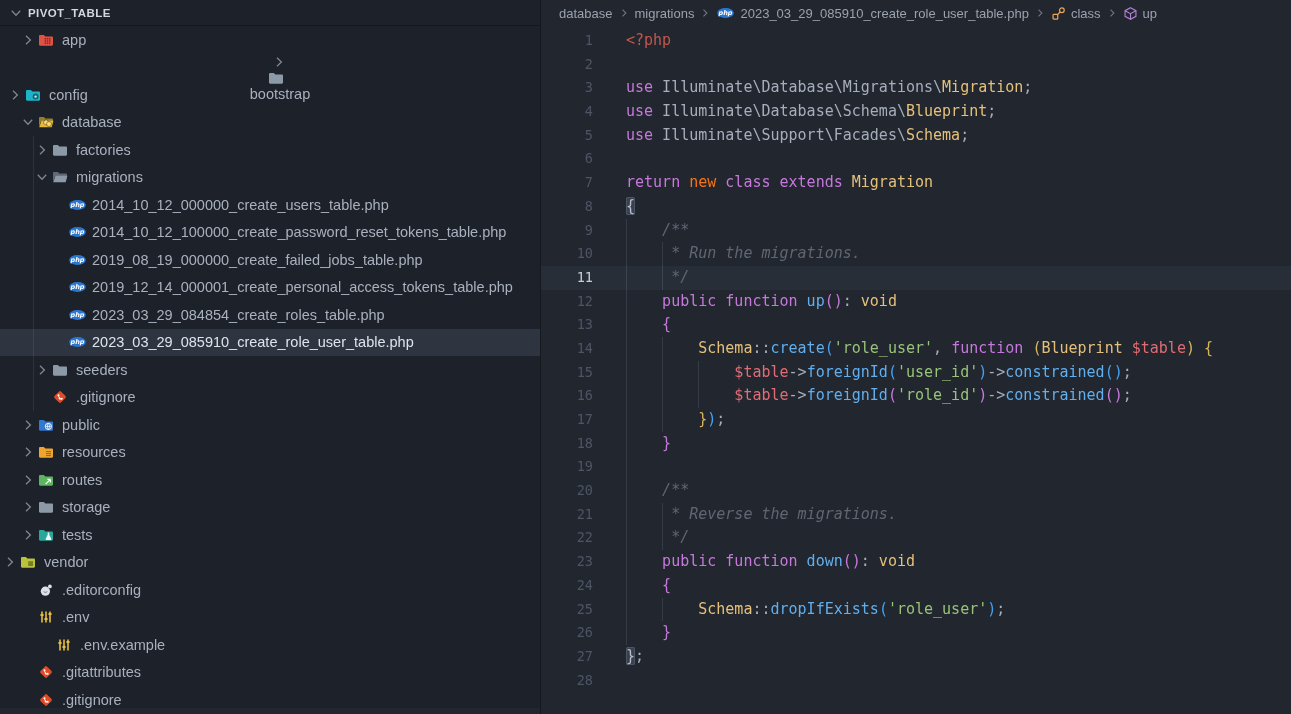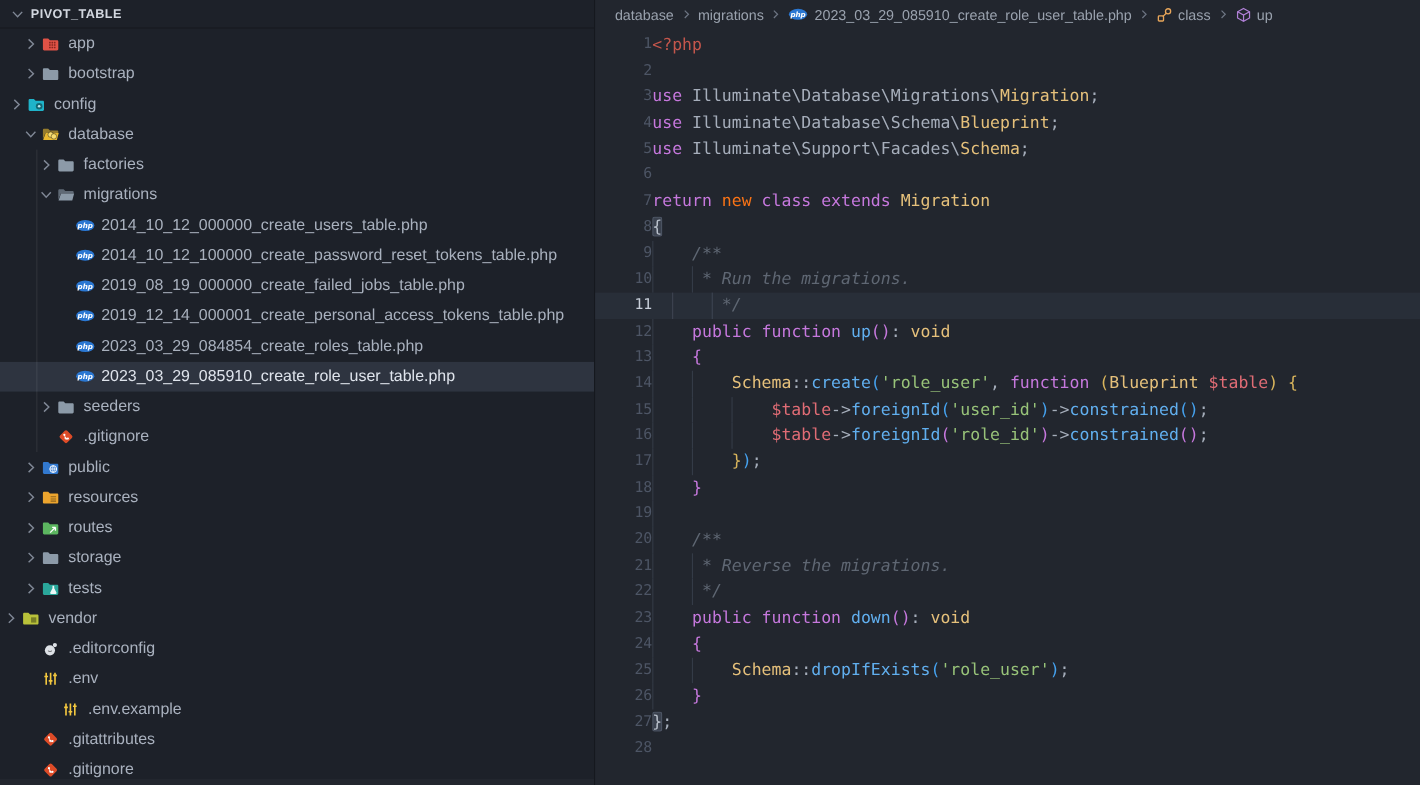--- a/index.html
+++ b/index.html
@@ -20,24 +20,24 @@
   .tlabel { margin-left:2px; white-space:nowrap; }
   .tree-guide { position:absolute; left:33px; width:1px; background:rgba(255,255,255,.08); }
 
   
   .editor { flex:1; height:714px; background:#22262e; border-left:1px solid #15181e; overflow:hidden; }
   .crumbs { height:26px; display:flex; align-items:center; padding-left:18px; font-size:13px; color:#9aa2ae; }
   .crumb { display:flex; align-items:center; gap:5px; cursor:pointer; white-space:nowrap; }
   .crumb-sep { margin:0 5px; display:flex; align-items:center; }
   .code { padding-top:3px; font-family:"DejaVu Sans Mono", monospace; font-size:15px; }
   .cl { display:flex; line-height:23.7px; height:23.7px; }
-  .cl.cur { background:#282e38;gap:18px; }
+  .cl.cur { background:#282e38; }
   .ln { width:52px; flex:none; text-align:right; color:#4d5565; font-size:13.5px; user-select:none; }
   .cl.cur .ln { color:#c8cfda; }
-  .lc { position:relative; white-space:pre; flex:1; }
+  .lc { margin-left:33px; position:relative; white-space:pre; flex:1; }
   .guide { position:absolute; top:0; bottom:0; width:1px; background:#343b47; }
   .cl.cur .guide { background:#3d4452; }
 
   
   .kw { color:#c678dd; }
   .nw { color:#f97316; }
   .ty { color:#e5c07b; }
   .fn { color:#61afef; }
   .vr { color:#e06c75; }
   .st { color:#98c379; }
@@ -81,21 +81,21 @@
                 <rect x="8.8" y="8.2" width="1.5" height="1.5" rx=".3"></rect>
                 <rect x="11" y="8.2" width="1.5" height="1.5" rx=".3"></rect>
                 <rect x="6.6" y="10.4" width="1.5" height="1.5" rx=".3"></rect>
                 <rect x="8.8" y="10.4" width="1.5" height="1.5" rx=".3"></rect>
                 <rect x="11" y="10.4" width="1.5" height="1.5" rx=".3"></rect>
               </g>
             </svg>
           </span>
           <span class="tlabel">app</span>
         </div>
-        <div class="row" style="padding-left: 18px;">
+        <div class="row" style="padding-left: 18px; flex-direction: column;">
           <span class="chev">
             <svg width="16" height="16" viewBox="0 0 16 16">
               <path d="M6 3.8 10.4 8 6 12.2" stroke="#7f8795" stroke-width="1.3" fill="none"></path>
             </svg>
           </span>
           <span class="ticon">
             <svg width="16" height="16" viewBox="0 0 16 16">
               <path d="M1 4.2c0-.7.5-1.2 1.2-1.2h3.6l1.6 1.6h6.4c.7 0 1.2.5 1.2 1.2v6.8c0 .7-.5 1.2-1.2 1.2H2.2c-.7 0-1.2-.5-1.2-1.2z" fill="#8c9aa8"></path>
             </svg>
           </span>

